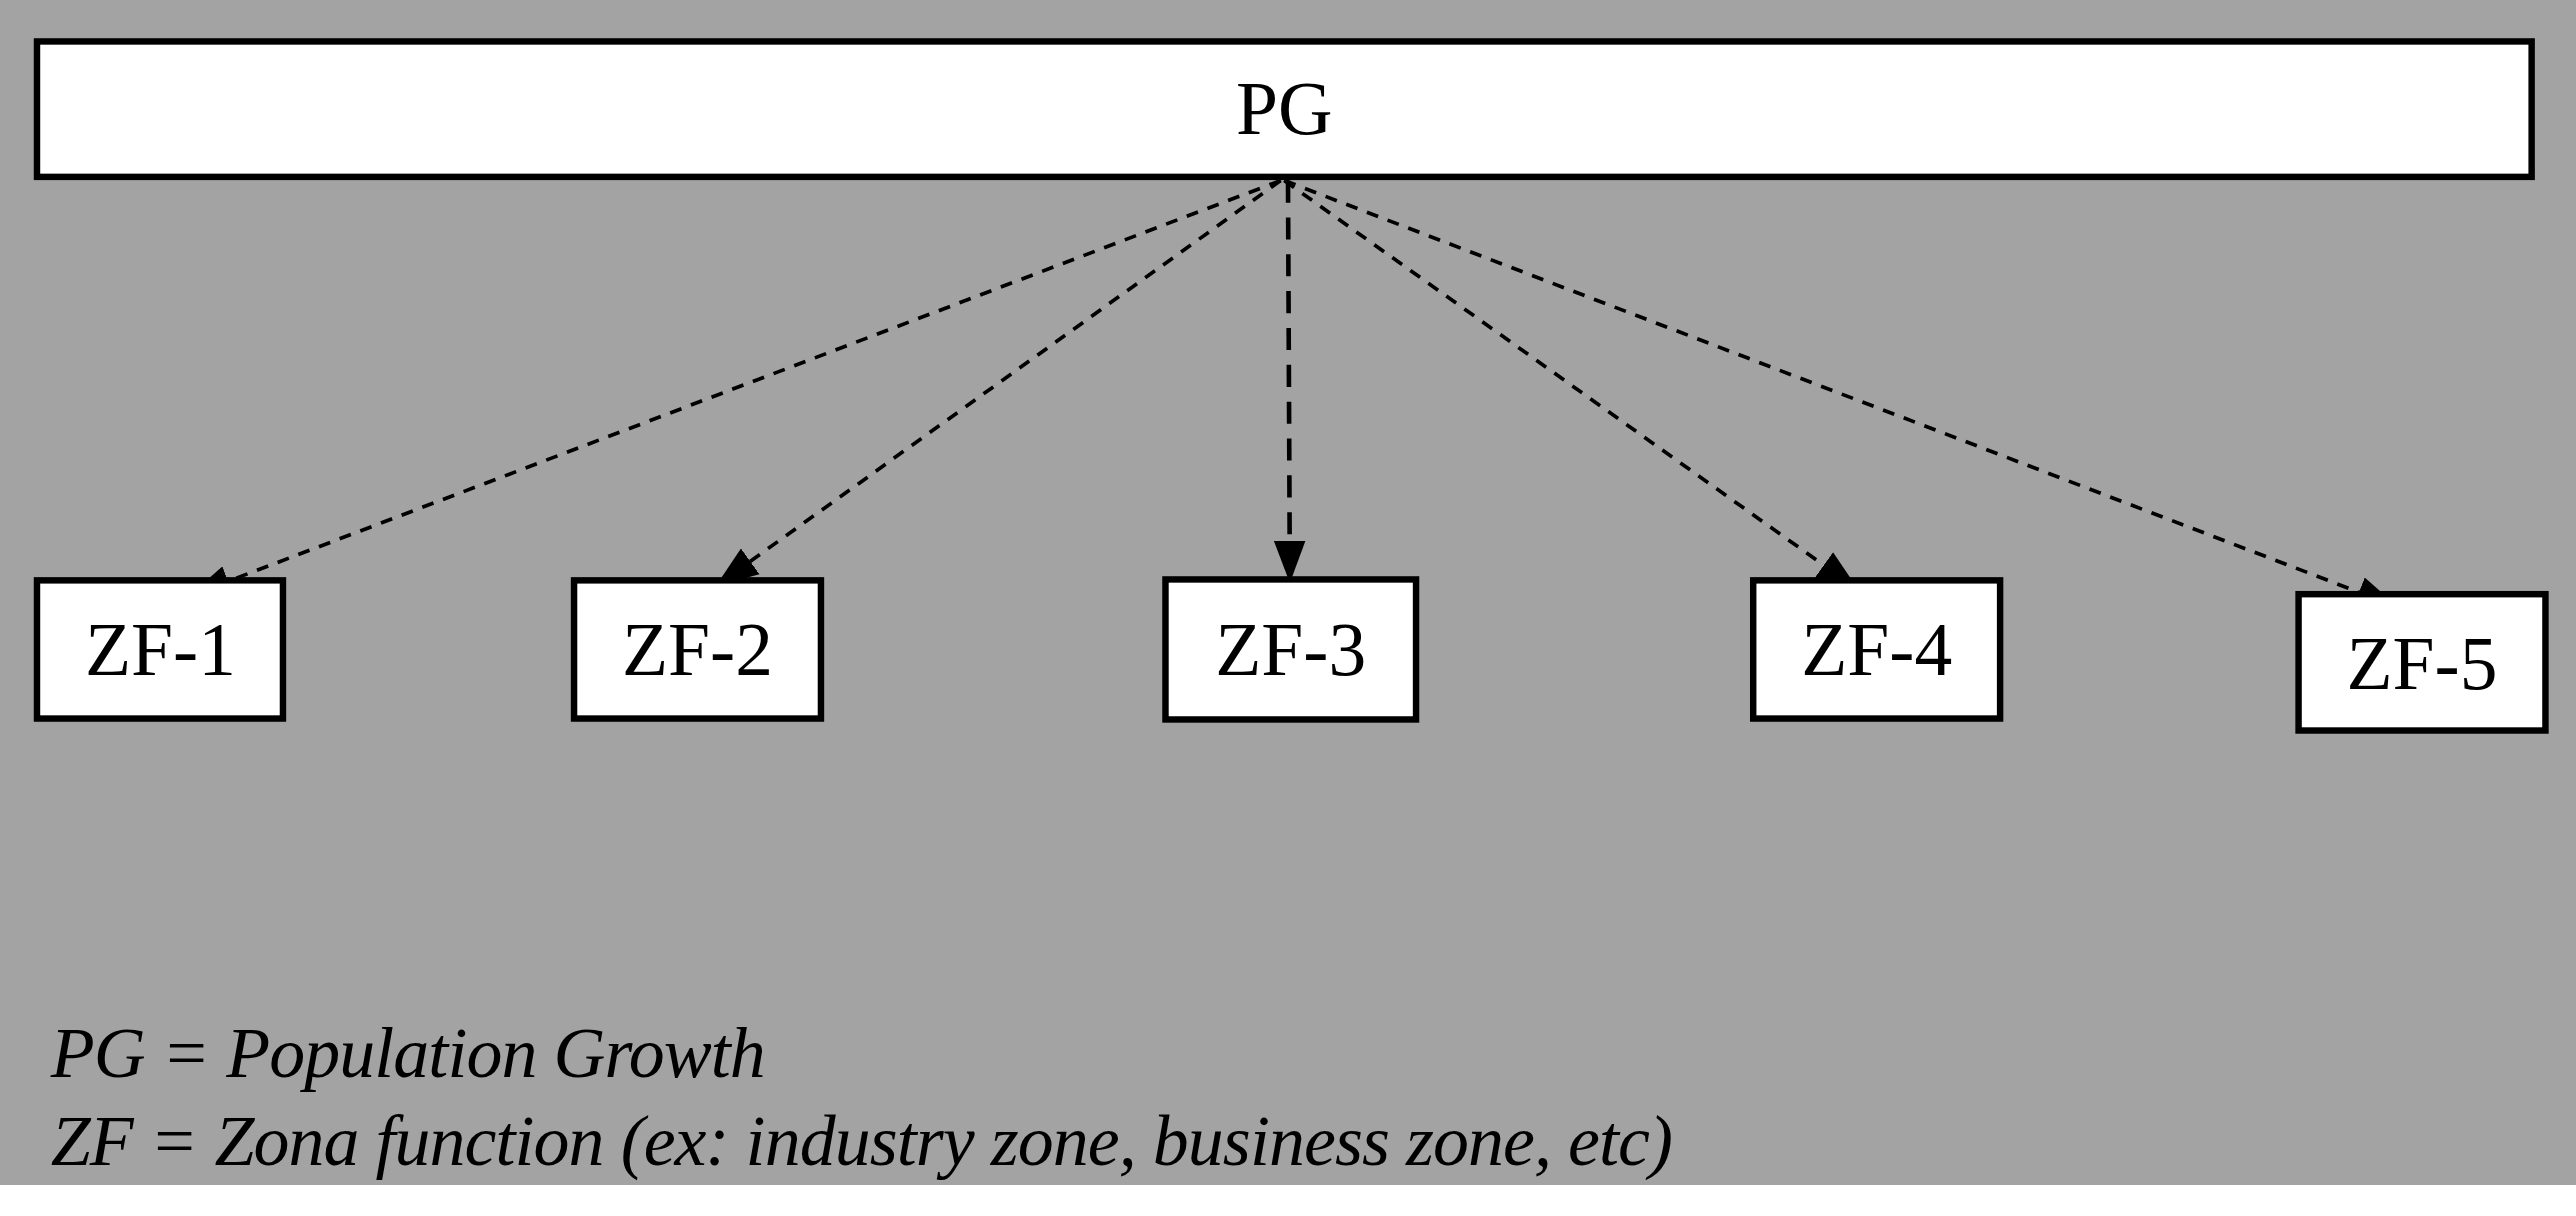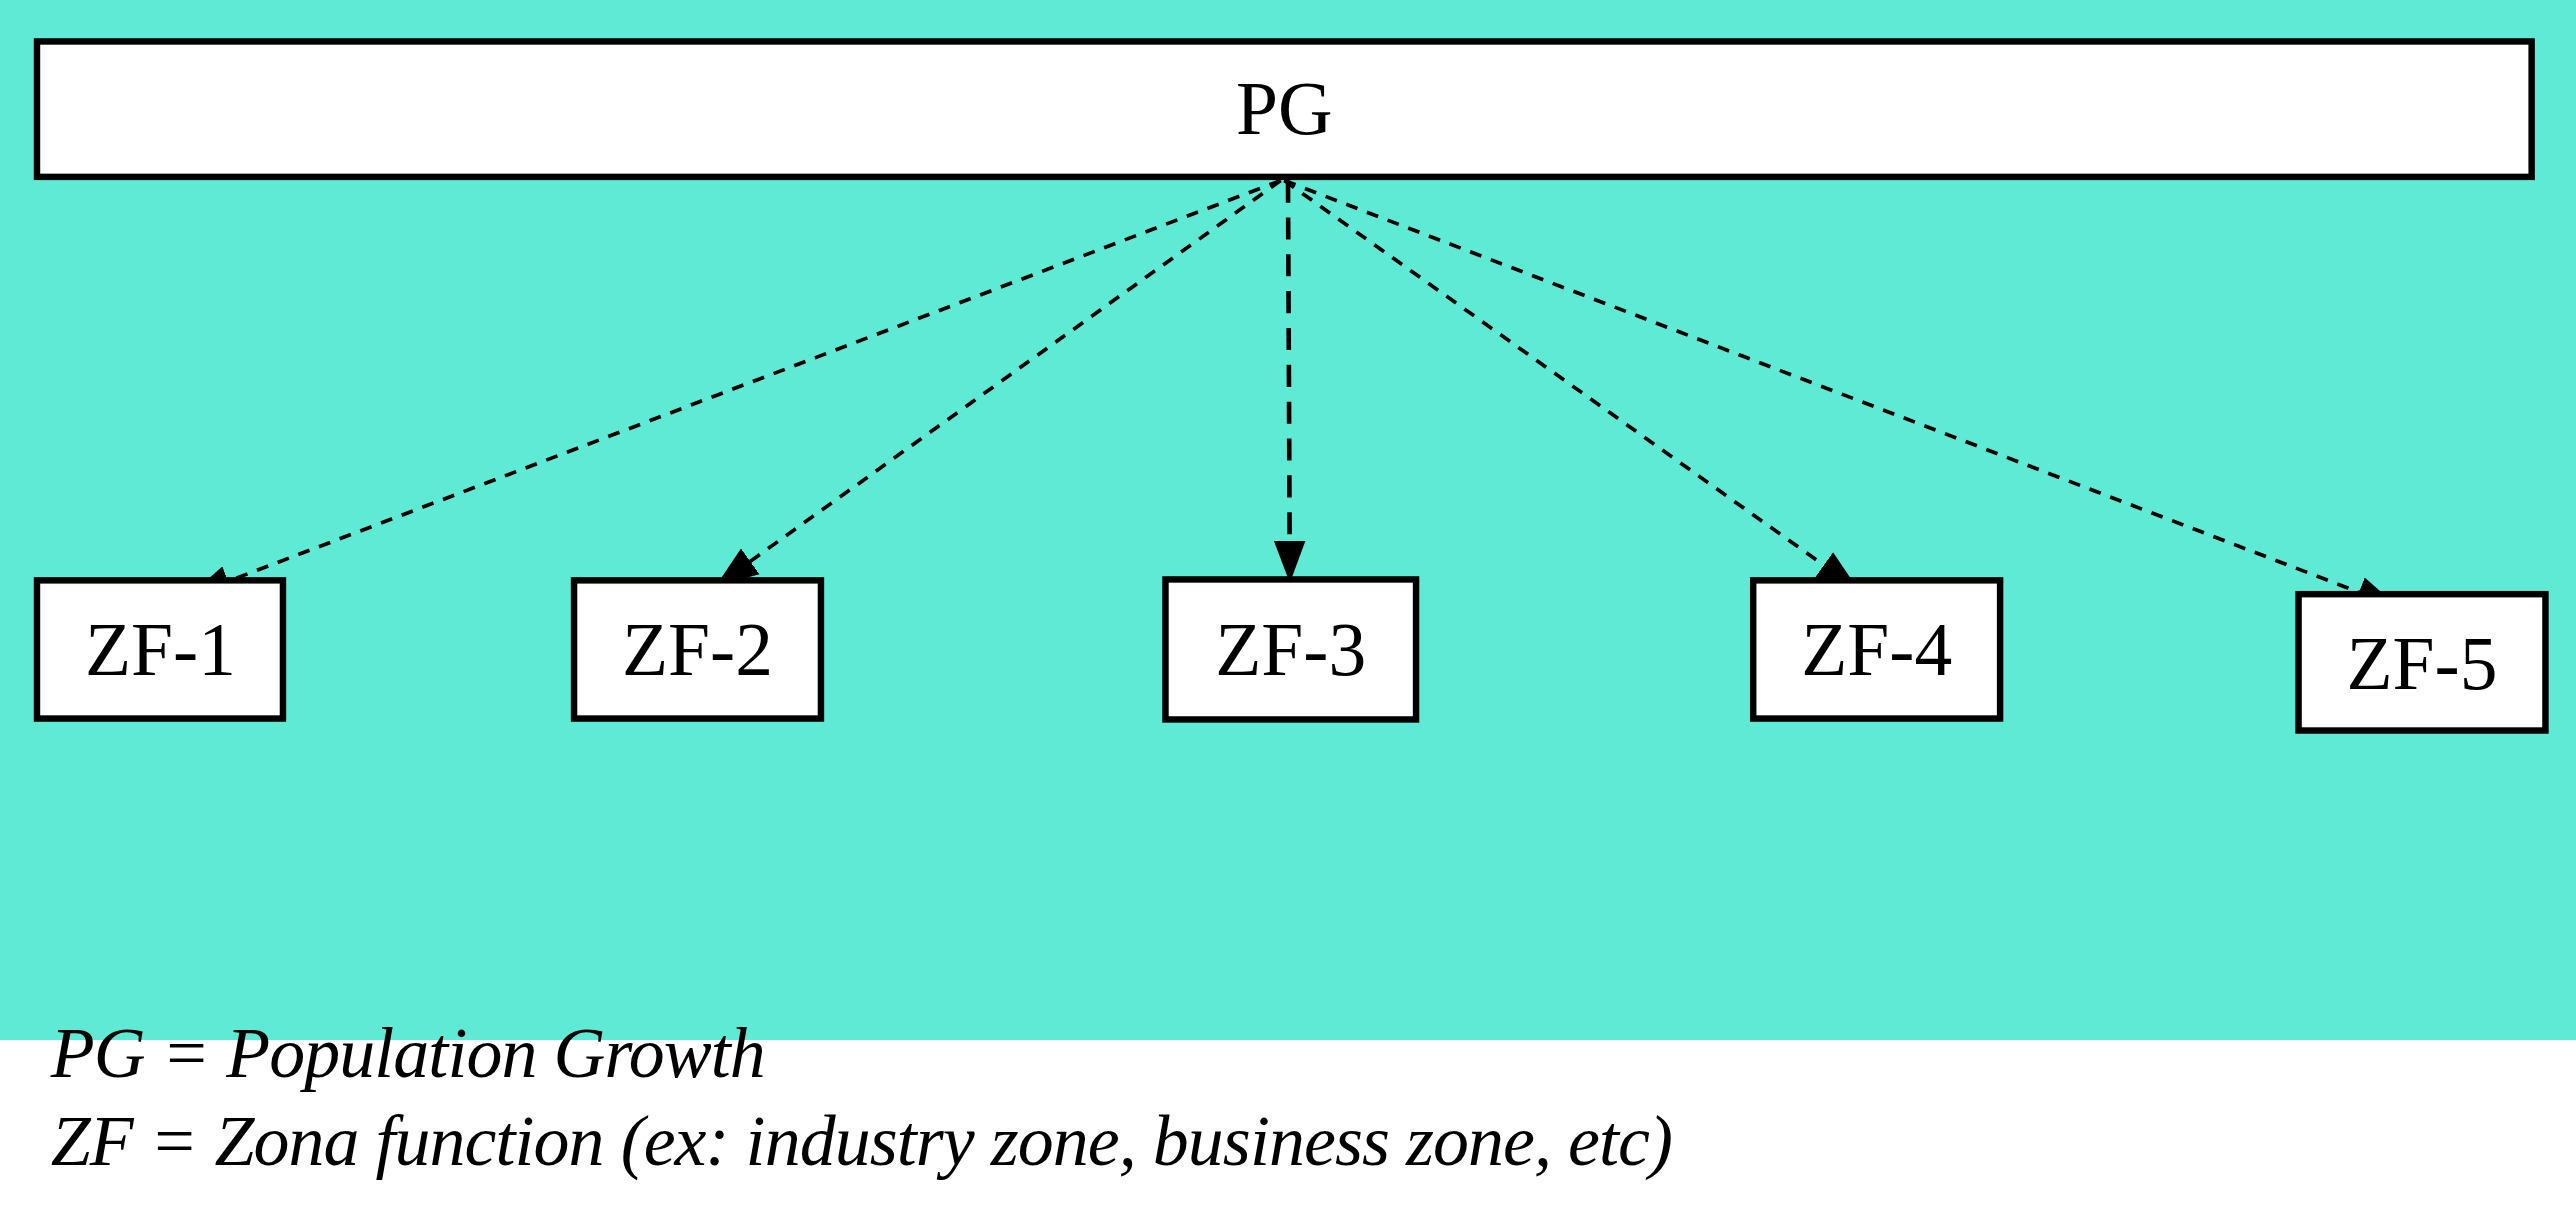--- a/index.html
+++ b/index.html
@@ -6,22 +6,22 @@
     margin: 0;
     padding: 0;
     width: 2576px;
     height: 1216px;
     background: #ffffff;
     overflow: hidden;
   }
   .canvas-wrap {
     position: relative;
     width: 2576px;
-    height: 1040px;
-    background: #5eead4;
+    height: 1185px;
+    background: #a3a3a3;
   }
   svg { display: block; }
   .node-box {
     fill: #ffffff;
     stroke: #000000;
     stroke-width: 7;
   }
   .node-label {
     font-family: "Liberation Serif", "DejaVu Serif", serif;
     font-size: 82px;

